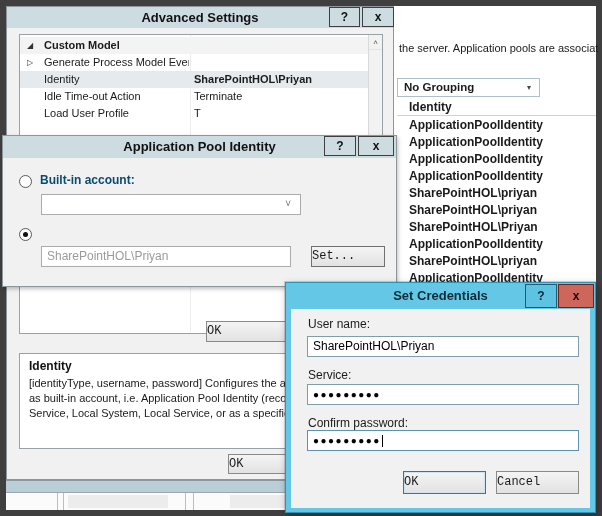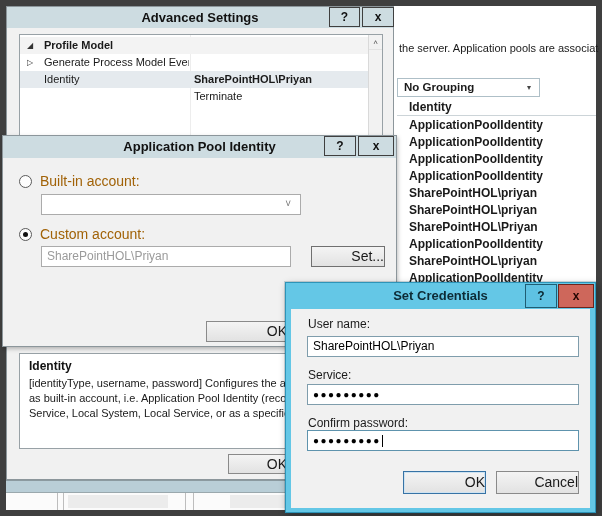--- a/index.html
+++ b/index.html
@@ -34,21 +34,21 @@
   .sb-div { position:absolute; top:0; width:1px; height:100%; background:#bdbdbd; }
   .sb-block { position:absolute; top:2px; height:13px; background:#ececec; }
 
   
   .dialog { border:1px solid #8c969b; background:#f1f1f1; }
   .titlebar { position:absolute; left:0; top:0; width:100%; background:#cddce1;
               text-align:center; font-weight:700; font-size:13px; color:#111; }
   .tb-btn { position:absolute; text-align:center; font-weight:700; font-size:12px;
             color:#111; background:#cddce1; border:1px solid #3f3f3f; cursor:default; }
   .btn { position:absolute; background:linear-gradient(#f4f4f4,#e2e2e2);
-         border:1px solid #8a8a8a; font-size:14px; color:#1a1a1a; text-align:right; }
+         border:1px solid #8a8a8a; font-size:12px; color:#1a1a1a; text-align:left;font-family:Liberation Mono, monospace; }
 
   
   #dlg-advanced { left:6px; top:6px; width:388px; height:474px; }
   #dlg-advanced .titlebar { height:21px; line-height:21px; }
   #as-help { left:322px; top:0; width:31px; height:20px; line-height:18px; }
   #as-close { left:355px; top:0; width:32px; height:20px; line-height:18px; }
   #as-grid { left:12px; top:27px; width:364px; height:300px; background:#fff;
              border:1px solid #98a1a6; overflow:hidden; }
   .as-col-div { position:absolute; left:170px; top:0; width:1px; height:100%; background:#ededed; }
   #as-grid-rows { position:absolute; left:0; top:2px; width:348px; }
@@ -64,30 +64,30 @@
                background:#f2f2f2; border-left:1px solid #d9d9d9; }
   .scroll-up { position:absolute; left:0; top:0; width:100%; height:15px; text-align:center;
                font-size:8px; line-height:15px; color:#555; border-bottom:1px solid #e3e3e3; }
   #as-desc { left:12px; top:346px; width:370px; height:96px; background:#fff;
              border:1px solid #98a1a6; padding:5px 9px; overflow:hidden; }
   #as-desc .d-head { font-size:12px; font-weight:700; color:#111; margin-bottom:3px; }
   .d-line { font-size:11px; color:#1a1a1a; line-height:15px; white-space:nowrap; }
   #as-ok { left:221px; top:447px; width:60px; height:20px; line-height:18px; }
 
   
-  #dlg-apid { left:2px; top:135px; width:395px; height:212px;
+  #dlg-apid { left:2px; top:135px; width:395px; height:152px;
               box-shadow:1px 2px 4px rgba(0,0,0,0.25); }
   #dlg-apid .titlebar { height:22px; line-height:22px; }
   #apid-help { left:321px; top:0; width:32px; height:20px; line-height:18px; }
   #apid-close { left:355px; top:0; width:36px; height:20px; line-height:18px; }
   .radio { position:absolute; width:13px; height:13px; border:1px solid #5a5a5a;
            border-radius:50%; background:#fdfdfd; }
   .radio .dot { position:absolute; left:3px; top:3px; width:5px; height:5px;
                 border-radius:50%; background:#111; }
-  .apid-label { position:absolute; font-size:14px; font-weight:400; color:#a16207; }
+  .apid-label { position:absolute; font-size:12px; font-weight:700; color:#0c4a6e; }
   #apid-select { left:38px; top:58px; width:260px; height:21px; background:#fff;
                  border:1px solid #ababab; }
   #apid-select .chev { position:absolute; right:9px; top:3px; font-size:10px; color:#777; }
   #apid-custom-input { left:38px; top:110px; width:250px; height:21px; background:#fff;
                        border:1px solid #ababab; font-size:12px; color:#9b9b9b;
                        line-height:19px; padding-left:5px; white-space:nowrap; overflow:hidden; }
   #apid-set { left:308px; top:110px; width:74px; height:21px; line-height:19px; border-color:#707070; }
   #apid-ok { left:203px; top:185px; width:82px; height:21px; line-height:19px; }
 
   
@@ -160,36 +160,42 @@
       <span>Advanced Settings</span>
     </div>
     <div id="as-help" class="tb-btn">?</div>
     <div id="as-close" class="tb-btn">x</div>
 
     <div id="as-grid" class="abs">
       <div class="as-col-div"></div>
       <div id="as-grid-rows">
           <div class="as-row cat">
             <span class="g-icon">◢</span>
-            <span class="g-label">Profile Model</span>
+            <span class="g-label">Custom Model</span>
             <span class="g-value"></span>
           </div>
           <div class="as-row">
             <span class="g-icon">▷</span>
             <span class="g-label">Generate Process Model Event L</span>
             <span class="g-value"></span>
           </div>
           <div class="as-row sel">
             <span class="g-icon"></span>
             <span class="g-label">Identity</span>
             <span class="g-value b">SharePointHOL\Priyan</span>
           </div>
           <div class="as-row">
             <span class="g-icon"></span>
+            <span class="g-label">Idle Time-out Action</span>
             <span class="g-value">Terminate</span>
+          </div>
+          <div class="as-row">
+            <span class="g-icon"></span>
+            <span class="g-label">Load User Profile</span>
+            <span class="g-value">T</span>
           </div>
         </div>
       <div class="scrollbar">
         <div class="scroll-up">˄</div>
       </div>
     </div>
 
     <div id="as-desc" class="abs">
       <div class="d-head">Identity</div>
       <div id="as-desc-lines">
@@ -212,21 +218,20 @@
     <div class="radio" style="left:16px;top:39px"></div>
     <div class="apid-label" style="left:37px;top:37px">Built-in account:</div>
 
     <div id="apid-select" class="abs">
       <span class="chev">˅</span>
     </div>
 
     <div class="radio" style="left:16px;top:92px">
       <span class="dot"></span>
     </div>
-    <div class="apid-label" style="left:37px;top:90px">Custom account:</div>
 
     <div id="apid-custom-input" class="abs">SharePointHOL\Priyan</div>
     <div id="apid-set" class="btn">Set...</div>
     <div id="apid-ok" class="btn">OK</div>
   </div>
 
   <div id="dlg-setcred" class="abs">
     <div id="sc-title">Set Credentials</div>
     <div id="sc-help" class="tb-btn">?</div>
     <div id="sc-close" class="tb-btn">x</div>

